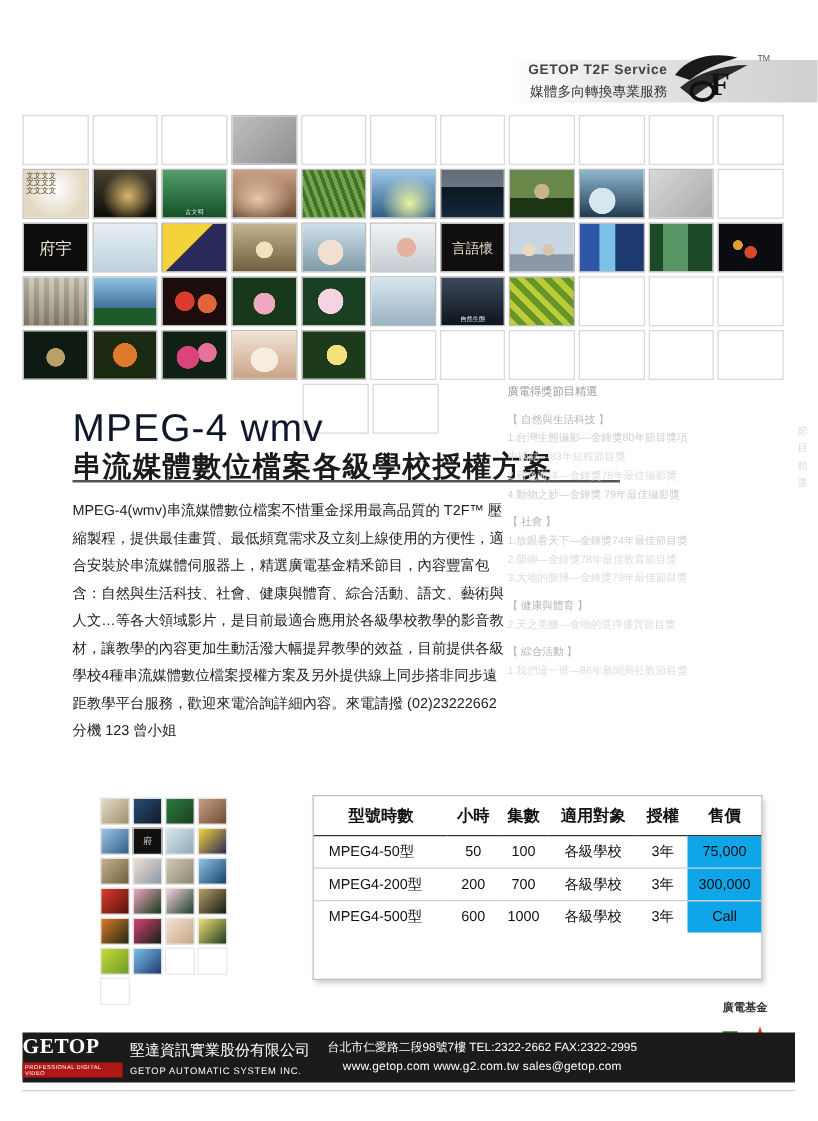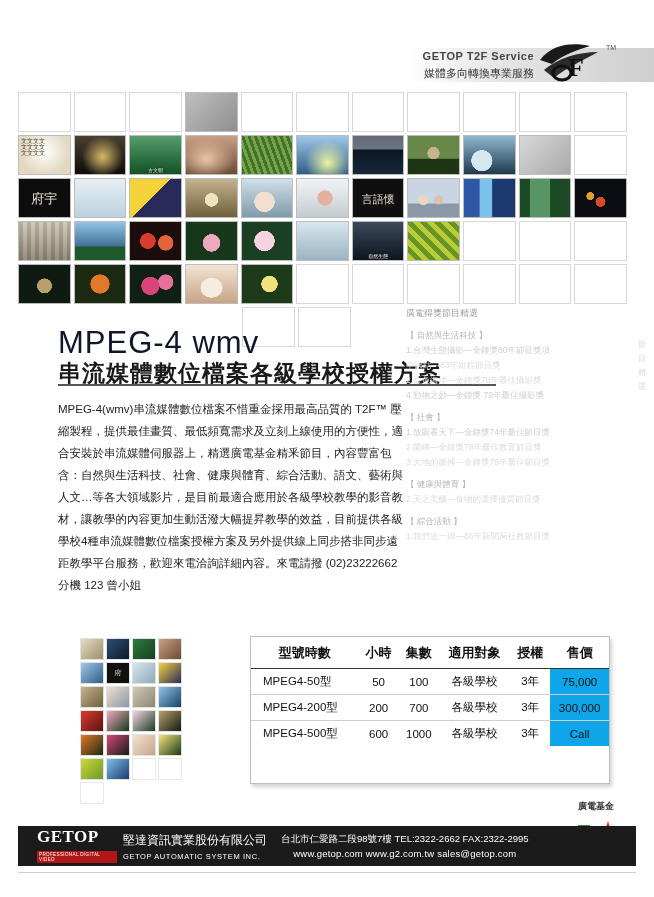--- a/index.html
+++ b/index.html
@@ -148,21 +148,21 @@
   .gf-blocks { position: relative; height: 44px; }
 
   .footer {
     position: absolute; left: 18px; top: 826px;
     width: 618px; height: 40px;
     background: #1b1b1b;
     color: #fff;
     display: flex; align-items: center;
   }
   .getop-logo {
-    margin-left: 19px; width: 80px;
+    margin-left: 0; width: 80px;
   }
   .getop-word {
     font-size: 17px; font-weight: bold; letter-spacing: .5px; color: #fff;
     font-family: "Liberation Serif", serif;
   }
   .getop-sub {
     font-size: 4.5px; letter-spacing: .4px; color: #fff;
     background: #b01818; display: inline-block; padding: 1px 2px; margin-top: 1px;
   }
   .f-cn { font-size: 12px; margin-left: 6px; }

